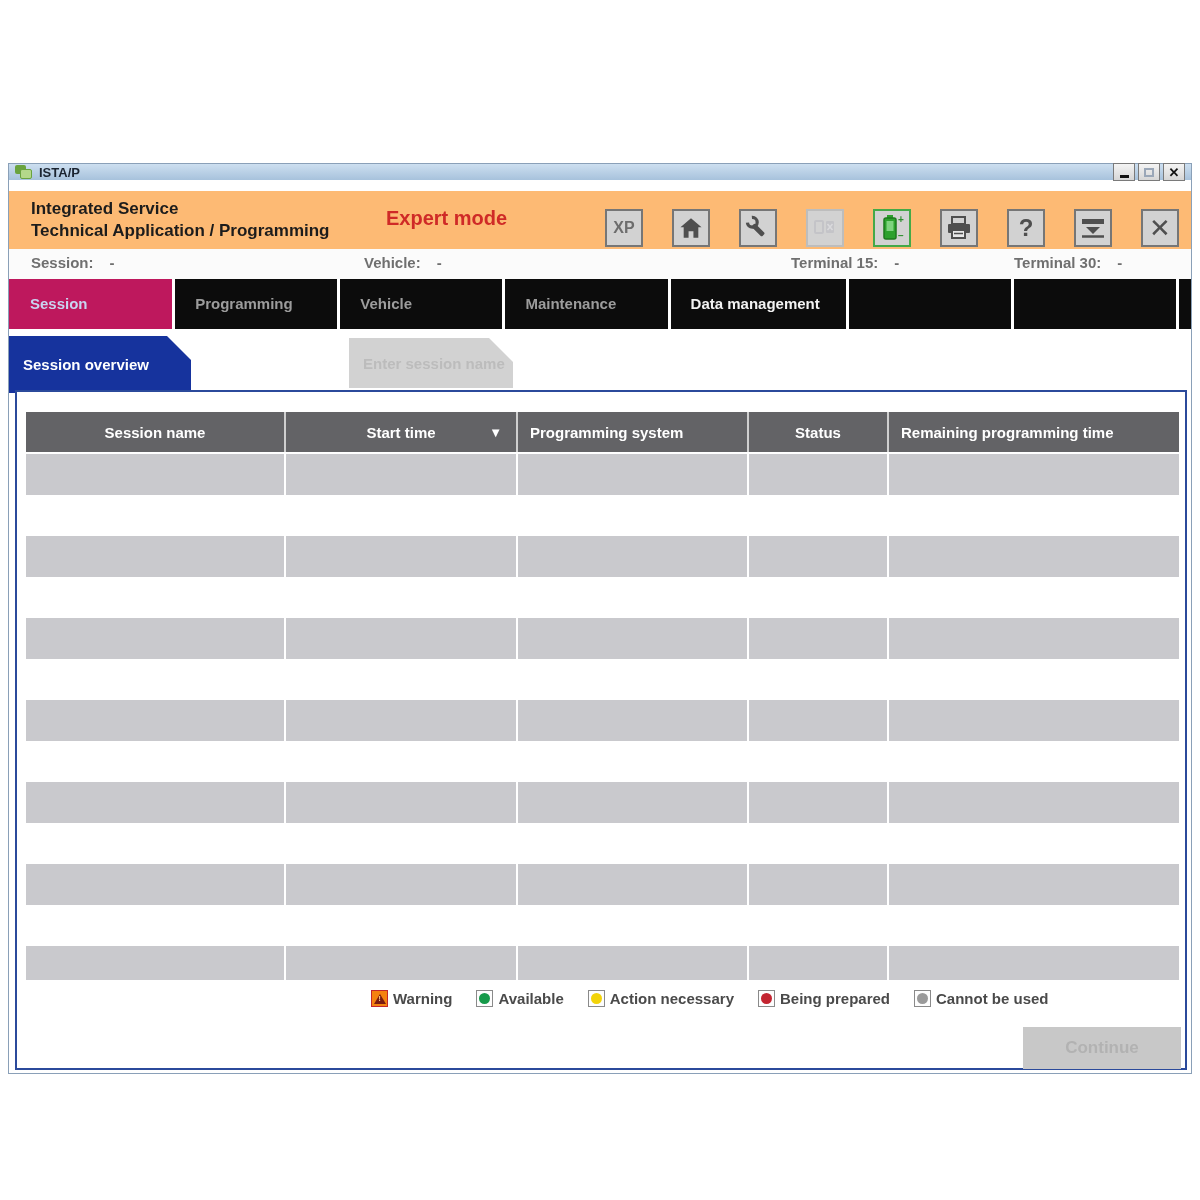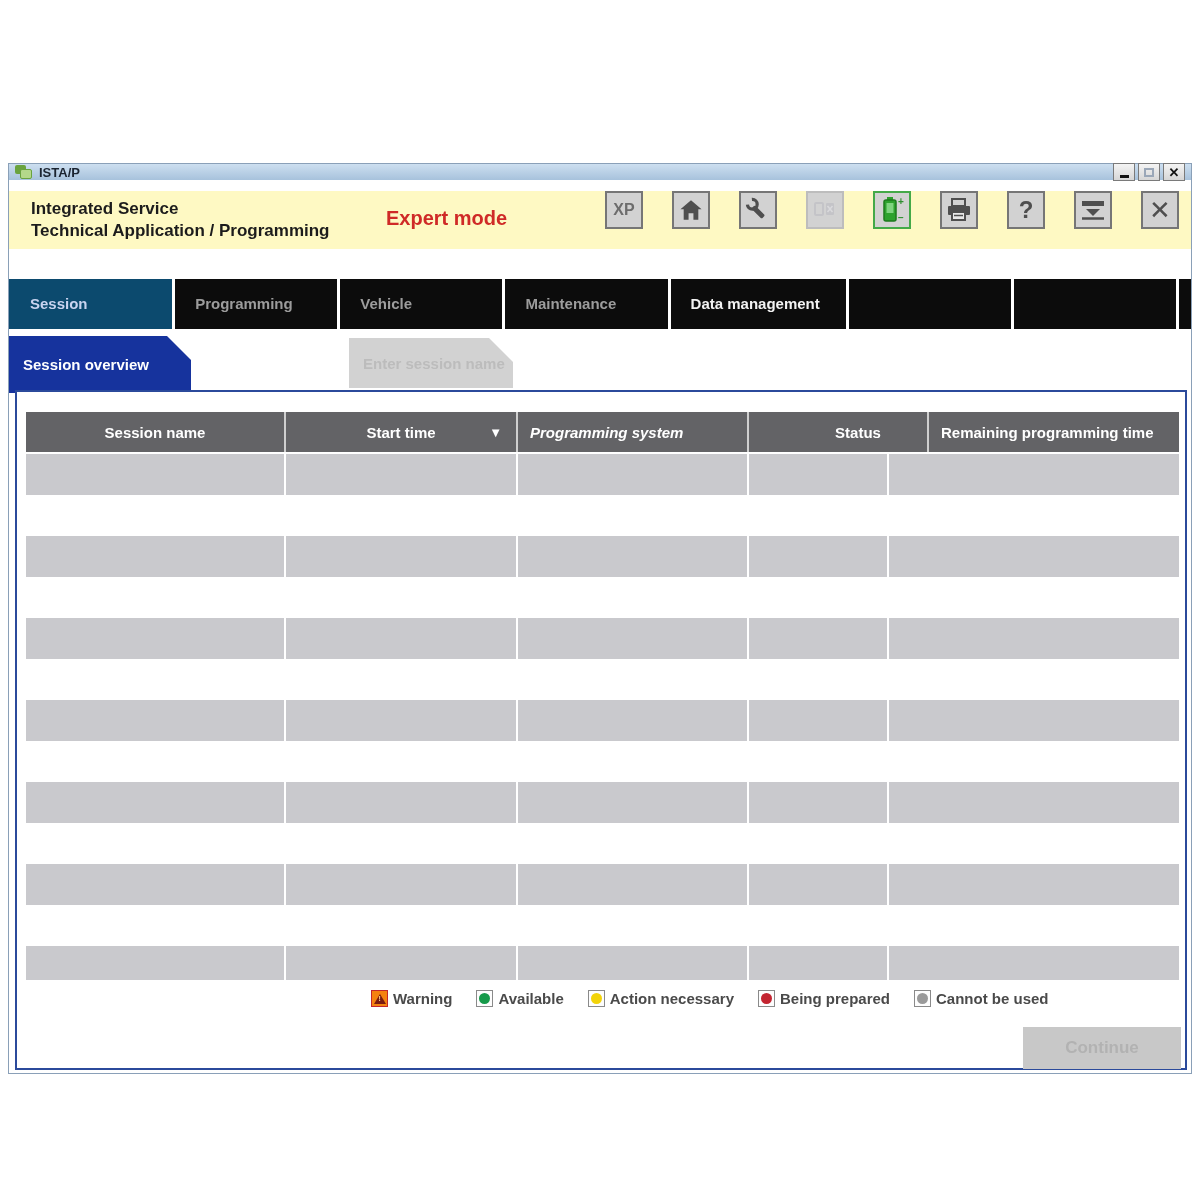--- a/index.html
+++ b/index.html
@@ -18,42 +18,42 @@
   .app-icon .b2 { position:absolute; left:5px; top:4px; width:12px; height:10px; background:#b4d88a; border:1px solid #6aa33e; border-radius:2px; }
   .title-text { font-size:13px; font-weight:bold; color:#1b2430; }
   .win-controls { margin-left:auto; display:flex; gap:3px; }
   .win-btn { width:22px; height:18px; background:linear-gradient(#f4f4f4,#d6d6d6); border:1px solid #7a7a7a;
              display:flex; align-items:center; justify-content:center; font-size:11px; font-weight:bold; color:#111; }
   .win-btn .minbar { width:9px; height:3px; background:#111; margin-top:9px; }
   .win-btn .maxbox { width:10px; height:9px; border:2px solid #9aa7b8; }
   .win-btn.close-btn { font-size:13px; }
 
   
-  .header { position:absolute; left:0; top:27px; width:100%; height:58px; background:#fef9c3; }
+  .header { position:absolute; left:0; top:27px; width:100%; height:58px; background:#fdba74; }
   .app-title { position:absolute; left:22px; top:7px; font-size:17px; font-weight:bold; color:#1c1c1c; line-height:22px; }
   .expert-mode { position:absolute; left:377px; top:16px; font-size:20px; font-weight:bold; color:#cf2a27; }
-  .toolbar { position:absolute; right:12px; top:0; display:flex; gap:29px; }
+  .toolbar { position:absolute; right:12px; top:18px; display:flex; gap:29px; }
   .tb-btn { width:38px; height:38px; border:2px solid #767676; background:#d2d2d2;
             display:flex; align-items:center; justify-content:center; color:#4f4f4f; }
   .tb-btn.xp { font-size:16px; font-weight:bold; color:#6d6d6d; }
   .tb-btn.disabled { border-color:#bdbdbd; color:#c4c4c8; }
   .tb-btn.battery { border-color:#44a948; }
   .tb-btn.help { font-size:24px; font-weight:bold; }
   .tb-btn.exit { font-size:26px; font-weight:400; }
 
   
   .statusbar { position:absolute; left:0; top:85px; width:100%; height:30px; background:#fbfbfb; }
   .st-item { position:absolute; top:5px; font-size:15px; font-weight:bold; color:#6f6f6f; }
   .st-item .val { margin-left:16px; }
 
   
   .navtabs { position:absolute; left:0; top:115px; width:100%; height:50px; display:flex; gap:3px; background:#ffffff; }
   .nav-tab { flex:1 1 0; background:#0c0c0c; display:flex; align-items:center; padding-left:20px;
              font-size:15px; font-weight:bold; color:#9c9c9c; line-height:18px; }
-  .nav-tab.active { background:#0c4a6e; color:#c9d4f0;padding-left:21px; }
+  .nav-tab.active { background:#be185d; color:#c9d4f0;padding-left:21px; }
   .nav-tab.bright { color:#f2f2f2; }
   .nav-tab.sliver { flex:0 0 12px; padding:0; }
 
   
   .subtab { position:absolute; font-size:15px; font-weight:bold; display:flex; align-items:center;
             padding-left:14px; line-height:19px;
             clip-path:polygon(0 0, calc(100% - 24px) 0, 100% 24px, 100% 100%, 0 100%); }
   .subtab.active { left:0; top:172px; width:182px; height:57px; background:#16339d; color:#ffffff; }
   .subtab.normal { left:185px; top:174px; width:152px; height:50px; background:#d2d2d2; color:#1c1c1c; }
   .subtab.disabled { left:340px; top:174px; width:164px; height:50px; background:#d2d2d2; color:#bcbcbc; }
@@ -63,22 +63,22 @@
            border:2px solid #2b4a9b; background:#ffffff; }
 
   
   .table { position:absolute; left:9px; top:20px; width:1153px; }
   .thead { display:flex; height:40px; background:#636366; margin-bottom:2px; }
   .th { display:flex; align-items:center; justify-content:center; position:relative;
         color:#ffffff; font-size:15px; font-weight:bold; border-right:2px solid #cfcfcf; }
   .th:last-child { border-right:none; }
   .th:nth-child(1){ flex:0 0 260px; }
   .th:nth-child(2){ flex:0 0 232px; }
-  .th:nth-child(3){ flex:0 0 231px; justify-content:flex-start; padding-left:12px;font-style:italic; }
-  .th:nth-child(4){ flex:0 0 140px;margin-left:40px; }
+  .th:nth-child(3){ flex:0 0 231px; justify-content:flex-start; padding-left:12px; }
+  .th:nth-child(4){ flex:0 0 140px; }
   .th:nth-child(5){ flex:1; justify-content:flex-start; padding-left:12px; }
   .sort-icon { position:absolute; right:14px; top:13px; font-size:13px; color:#ffffff; }
   .tbody { height:526px; overflow:hidden; }
   .trow { display:flex; height:41px; }
   .trow.gray { background:#c9c9cd; }
   .trow.white { background:#ffffff; }
   .tcell { border-right:2px solid #ffffff; }
   .tcell:last-child { border-right:none; }
   .tcell:nth-child(1){ flex:0 0 260px; }
   .tcell:nth-child(2){ flex:0 0 232px; }
@@ -191,20 +191,26 @@
               <rect x="1" y="2" width="22" height="5" fill="#4f4f4f"></rect>
               <polygon points="5,10 19,10 12,17" fill="#4f4f4f"></polygon>
               <line x1="1" y1="19.5" x2="23" y2="19.5" stroke="#4f4f4f" stroke-width="2.5"></line>
             </svg>
           </span>
         </div>
         <div class="tb-btn exit">✕</div>
       </div>
     </div>
 
+    <div class="statusbar">
+      <span class="st-item" style="left:22px"><span>Session:</span><span class="val">-</span></span>
+      <span class="st-item" style="left:355px"><span>Vehicle:</span><span class="val">-</span></span>
+      <span class="st-item" style="left:782px"><span>Terminal 15:</span><span class="val">-</span></span>
+      <span class="st-item" style="left:1005px"><span>Terminal 30:</span><span class="val">-</span></span>
+    </div>
 
     <div class="navtabs">
       <div class="nav-tab active">Session</div>
       <div class="nav-tab">Programming</div>
       <div class="nav-tab">Vehicle</div>
       <div class="nav-tab">Maintenance</div>
       <div class="nav-tab bright" style="padding-right:13px">Data management</div>
       <div class="nav-tab"></div>
       <div class="nav-tab"></div>
       <div class="nav-tab sliver"></div>

